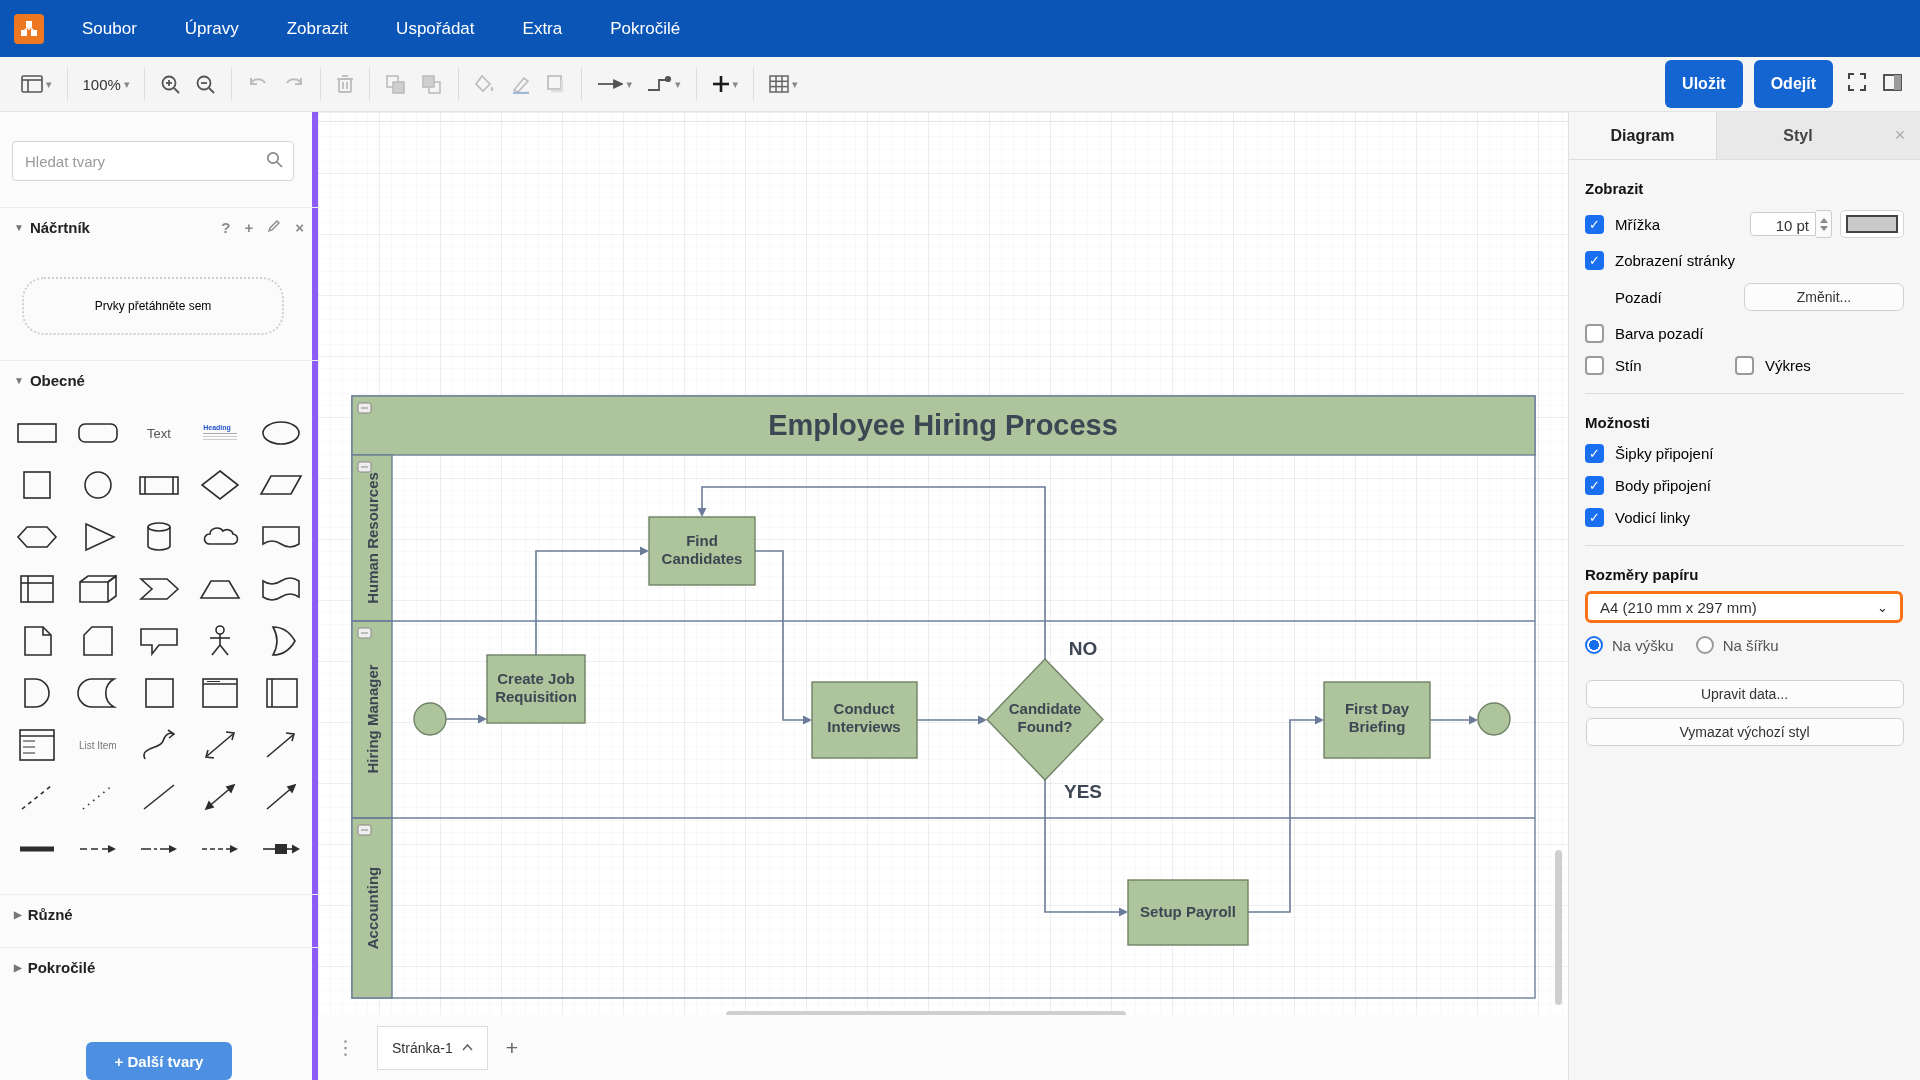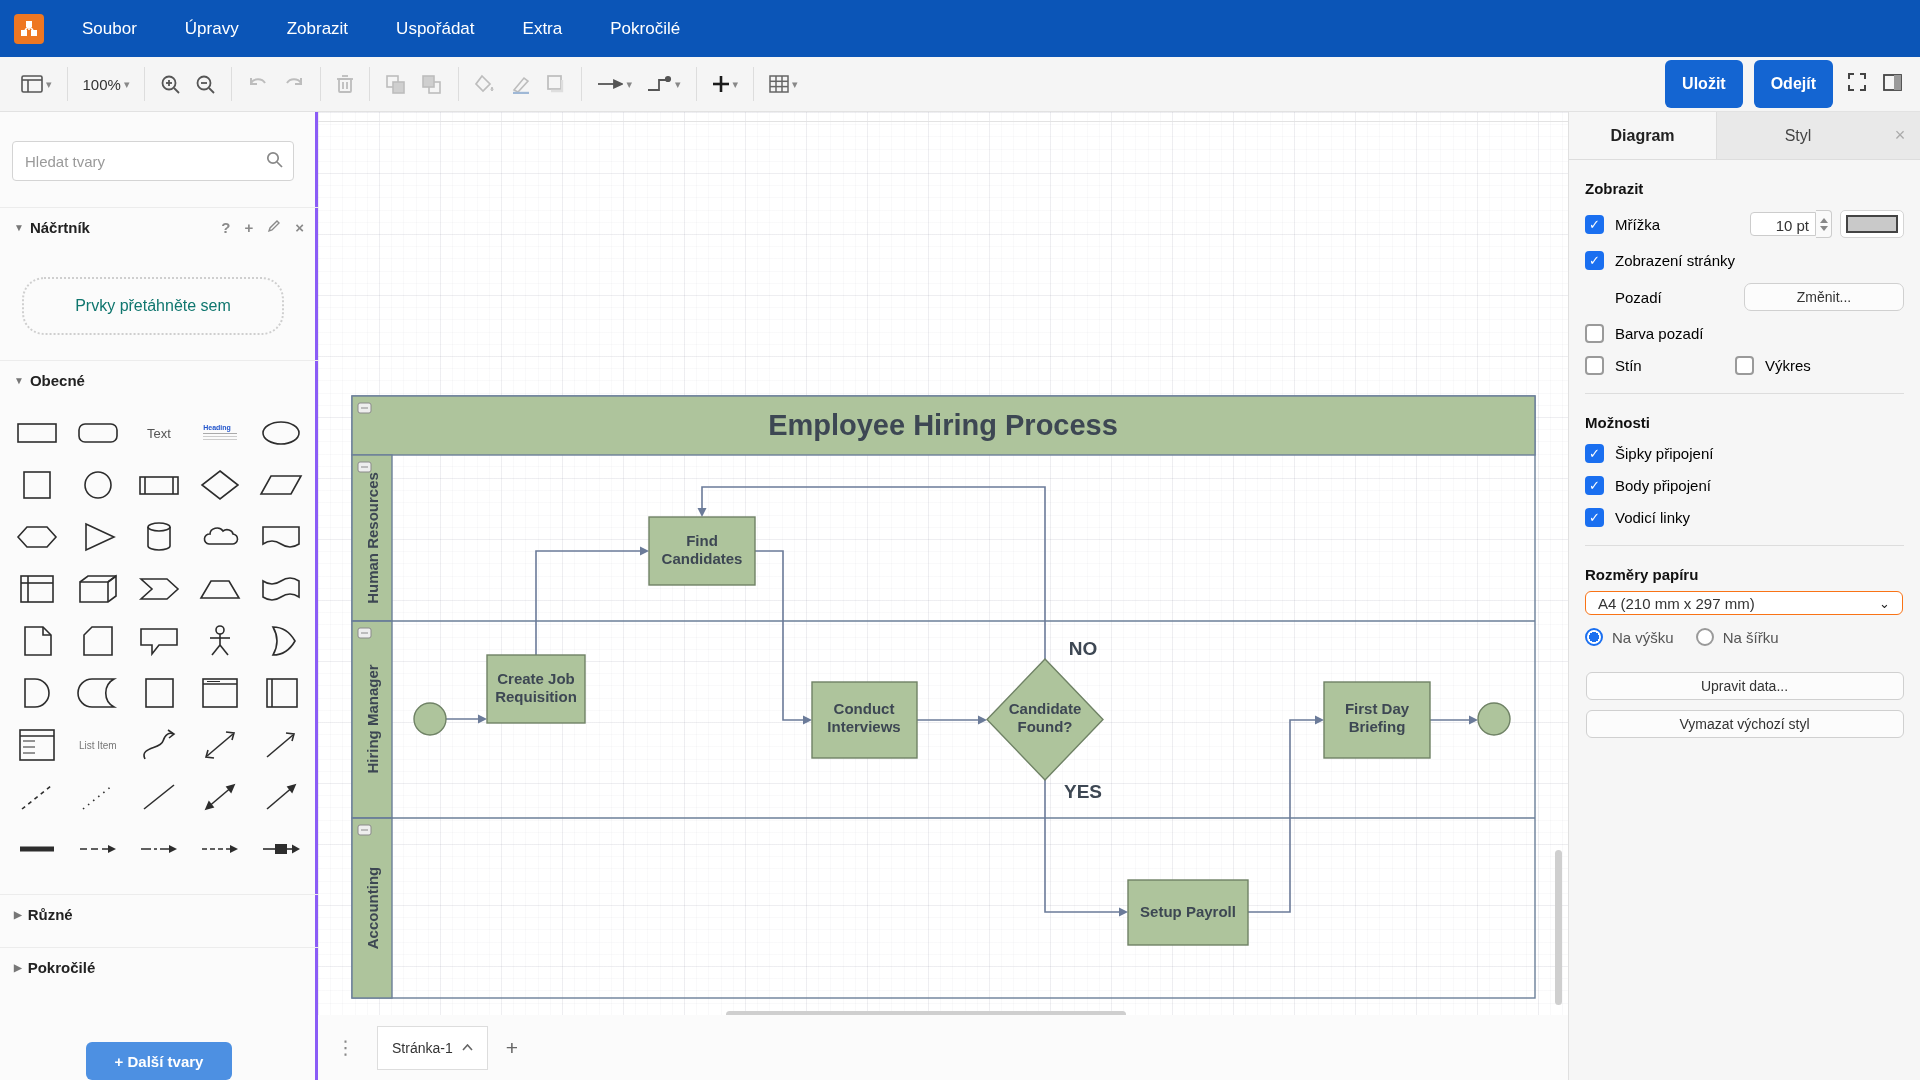--- a/index.html
+++ b/index.html
@@ -10,28 +10,28 @@
   .menu-item { color:#fff; font-size:17px; padding:0 24px; height:57px; line-height:57px; cursor:default; }
   
   #toolbar { position:absolute; left:0; top:57px; width:1920px; height:55px; background:#f5f5f5; border-bottom:1px solid #e2e2e2; display:flex; align-items:center; }
   .tb-btn { display:flex; align-items:center; justify-content:center; height:38px; padding:0 7px; color:#555; }
   .tb-btn.dis { color:#bdbdbd; }
   .tb-caret { font-size:11px; color:#888; margin-left:3px; }
   .tb-sep { width:1px; height:34px; background:#ddd; margin:0 8px; }
   .tb-zoom { font-size:15px; color:#333; }
   .blue-btn { background:#1465d2; color:#fff; border:none; border-radius:6px; font-size:16px; font-weight:bold; height:48px; padding:0 17px; margin-left:11px; font-family:"Liberation Sans",sans-serif; }
   
-  #sidebar { position:absolute; left:0; top:112px; width:318px; height:968px; background:#fbfbfb; border-right:3px solid #8b5cf6; }
+  #sidebar { position:absolute; left:0; top:112px; width:318px; height:968px; background:#fbfbfb; border-right:6px solid #8b5cf6; }
   #search-wrap { position:absolute; left:12px; top:29px; width:282px; height:40px; background:#fff; border:1px solid #d4d4d4; border-radius:4px; display:flex; align-items:center; }
   #search-input { border:none; outline:none; flex:1; font-size:15px; color:#555; padding-left:12px; background:transparent; font-family:"Liberation Sans",sans-serif; }
   #search-input::placeholder { color:#9a9a9a; }
   .section-hdr { display:flex; align-items:center; font-size:15px; font-weight:bold; color:#222; padding:0 14px; height:40px; border-top:1px solid #ececec; }
   .tri { font-size:10px; color:#777; margin-right:6px; }
   .scratch-icons { margin-left:auto; display:flex; gap:14px; color:#8a8a8a; font-size:15px; }
-  #drop-hint { position:absolute; left:22px; top:165px; width:262px; height:58px; border:2px dotted #cfcfcf; border-radius:22px; display:flex; align-items:center; justify-content:center; color:#0f766e; font-size:16px; }
+  #drop-hint { position:absolute; left:22px; top:165px; width:262px; height:58px; border:2px dotted #cfcfcf; border-radius:22px; display:flex; align-items:center; justify-content:center; color:#000000; font-size:12px; }
   #shape-grid { position:absolute; left:6px; top:295px; width:306px; display:grid; grid-template-columns:repeat(5,1fr); grid-auto-rows:52px; }
   .cell { display:flex; align-items:center; justify-content:center; color:#2d2d2d; }
   .cell svg { stroke:#2d2d2d; fill:none; stroke-width:1.6; }
   .minitext { font-size:13px; color:#555; }
   .microtext { font-size:10px; color:#777; }
   #more-shapes { position:absolute; left:86px; top:930px; width:146px; height:38px; background:#4d90e2; color:#fff; border:none; border-radius:6px; font-size:15px; font-weight:bold; font-family:"Liberation Sans",sans-serif; }
   
   #canvas { position:absolute; left:318px; top:112px; width:1250px; height:968px; background-color:#fff;
     background-image:
       repeating-linear-gradient(to right, rgba(90,90,120,.07) 0 1px, transparent 1px 61px),
@@ -43,41 +43,41 @@
   #diagram-svg { position:absolute; left:0; top:0; }
   #pagebar { position:absolute; left:0; top:903px; width:1250px; height:65px; background:#fbfbfb; display:flex; align-items:center; }
   #page-tab { height:44px; background:#fff; border:1px solid #ddd; display:flex; align-items:center; padding:0 14px; font-size:14px; color:#333; gap:9px; margin-left:22px; }
   .dots { color:#888; font-size:19px; letter-spacing:0; margin-left:18px; }
   .plus-grey { color:#666; font-size:21px; margin-left:18px; }
   #hscroll { position:absolute; left:408px; top:899px; width:400px; height:7px; border-radius:4px; background:#cfcfcf; }
   #vscroll { position:absolute; left:1237px; top:738px; width:7px; height:155px; border-radius:4px; background:#cfcfcf; }
   
   #panel { position:absolute; left:1568px; top:112px; width:352px; height:968px; background:#f6f6f6; border-left:1px solid #e0e0e0; font-size:15px; color:#333; }
   #panel-tabs { display:flex; height:48px; background:#e9e9e9; border-bottom:1px solid #ddd; }
-  .ptab { display:flex; align-items:center; justify-content:center; }
+  .ptab { display:flex; align-items:center; justify-content:center;font-weight:bold; }
   #tab-diagram { width:148px; background:#f6f6f6; font-weight:bold; color:#222; font-size:16px; border-right:1px solid #ddd; }
   #tab-style { width:162px; color:#444; font-size:16px; }
   #panel-close { margin-left:auto; width:40px; display:flex; align-items:center; justify-content:center; color:#aaa; font-size:18px; }
   .p-section { padding:0 16px; }
   .p-h { font-weight:bold; color:#111; margin:20px 0 6px 0; }
   .p-row { display:flex; align-items:center; margin:13px 0; }
   .cb { width:19px; height:19px; border-radius:4px; margin-right:11px; flex:none; display:flex; align-items:center; justify-content:center; }
   .cb.on { background:#1a6ff0; color:#fff; font-size:13px; }
   .cb.off { background:#fff; border:2px solid #9a9a9a; }
   .p-divider { height:1px; background:#ddd; margin:18px 0 0 0; }
   #grid-size { width:66px; height:24px; background:#fff; border:1px solid #ccc; border-radius:4px 0 0 4px; text-align:right; padding-right:6px; line-height:26px; margin-left:auto; }
   #spinner { width:16px; height:28px; border:1px solid #ccc; border-left:none; border-radius:0 4px 4px 0; display:flex; flex-direction:column; align-items:center; justify-content:center; gap:3px; background:#fafafa; }
   .spin-tri-up { width:0; height:0; border-left:4px solid transparent; border-right:4px solid transparent; border-bottom:5px solid #888; }
   .spin-tri-dn { width:0; height:0; border-left:4px solid transparent; border-right:4px solid transparent; border-top:5px solid #888; }
   #grid-swatch { width:64px; height:28px; background:#fff; border:1px solid #d5d5d5; border-radius:5px; margin-left:8px; display:flex; align-items:center; justify-content:center; }
   #grid-swatch .inner { width:52px; height:18px; background:#c9c9c9; border:2px solid #444; }
   .p-btn { background:#fcfcfc; border:1px solid #d0d0d0; border-radius:6px; height:28px; font-size:14px; color:#333; font-family:"Liberation Sans",sans-serif; }
   #btn-change { width:160px; margin-left:auto;border-radius:7px; }
   .p-btn-wide { display:block; width:318px; margin:10px auto 0 auto; }
-  #paper-select { width:318px; height:24px; background:#fff; border:1px solid #f97316; border-radius:6px; display:flex; align-items:center; padding:0 12px; margin-top:8px; }
+  #paper-select { width:318px; height:32px; background:#fff; border:3px solid #f97316; border-radius:6px; display:flex; align-items:center; padding:0 12px; margin-top:8px; }
   #paper-select .chev { margin-left:auto; color:#222; font-size:13px; }
   .radio { width:18px; height:18px; border-radius:50%; margin-right:9px; flex:none; }
   .radio.on { border:2px solid #1a6ff0; background:radial-gradient(circle at center, #1a6ff0 0 5px, #fff 5px); }
   .radio.off { border:2px solid #9a9a9a; background:#fff; }
   .radio-label { color:#555; margin-right:22px; }
   .lbl { color:#000000; }
   #win-icons { display:flex; align-items:center; gap:16px; margin-left:14px; color:#555; }
 </style>
 </head>
 <body>

